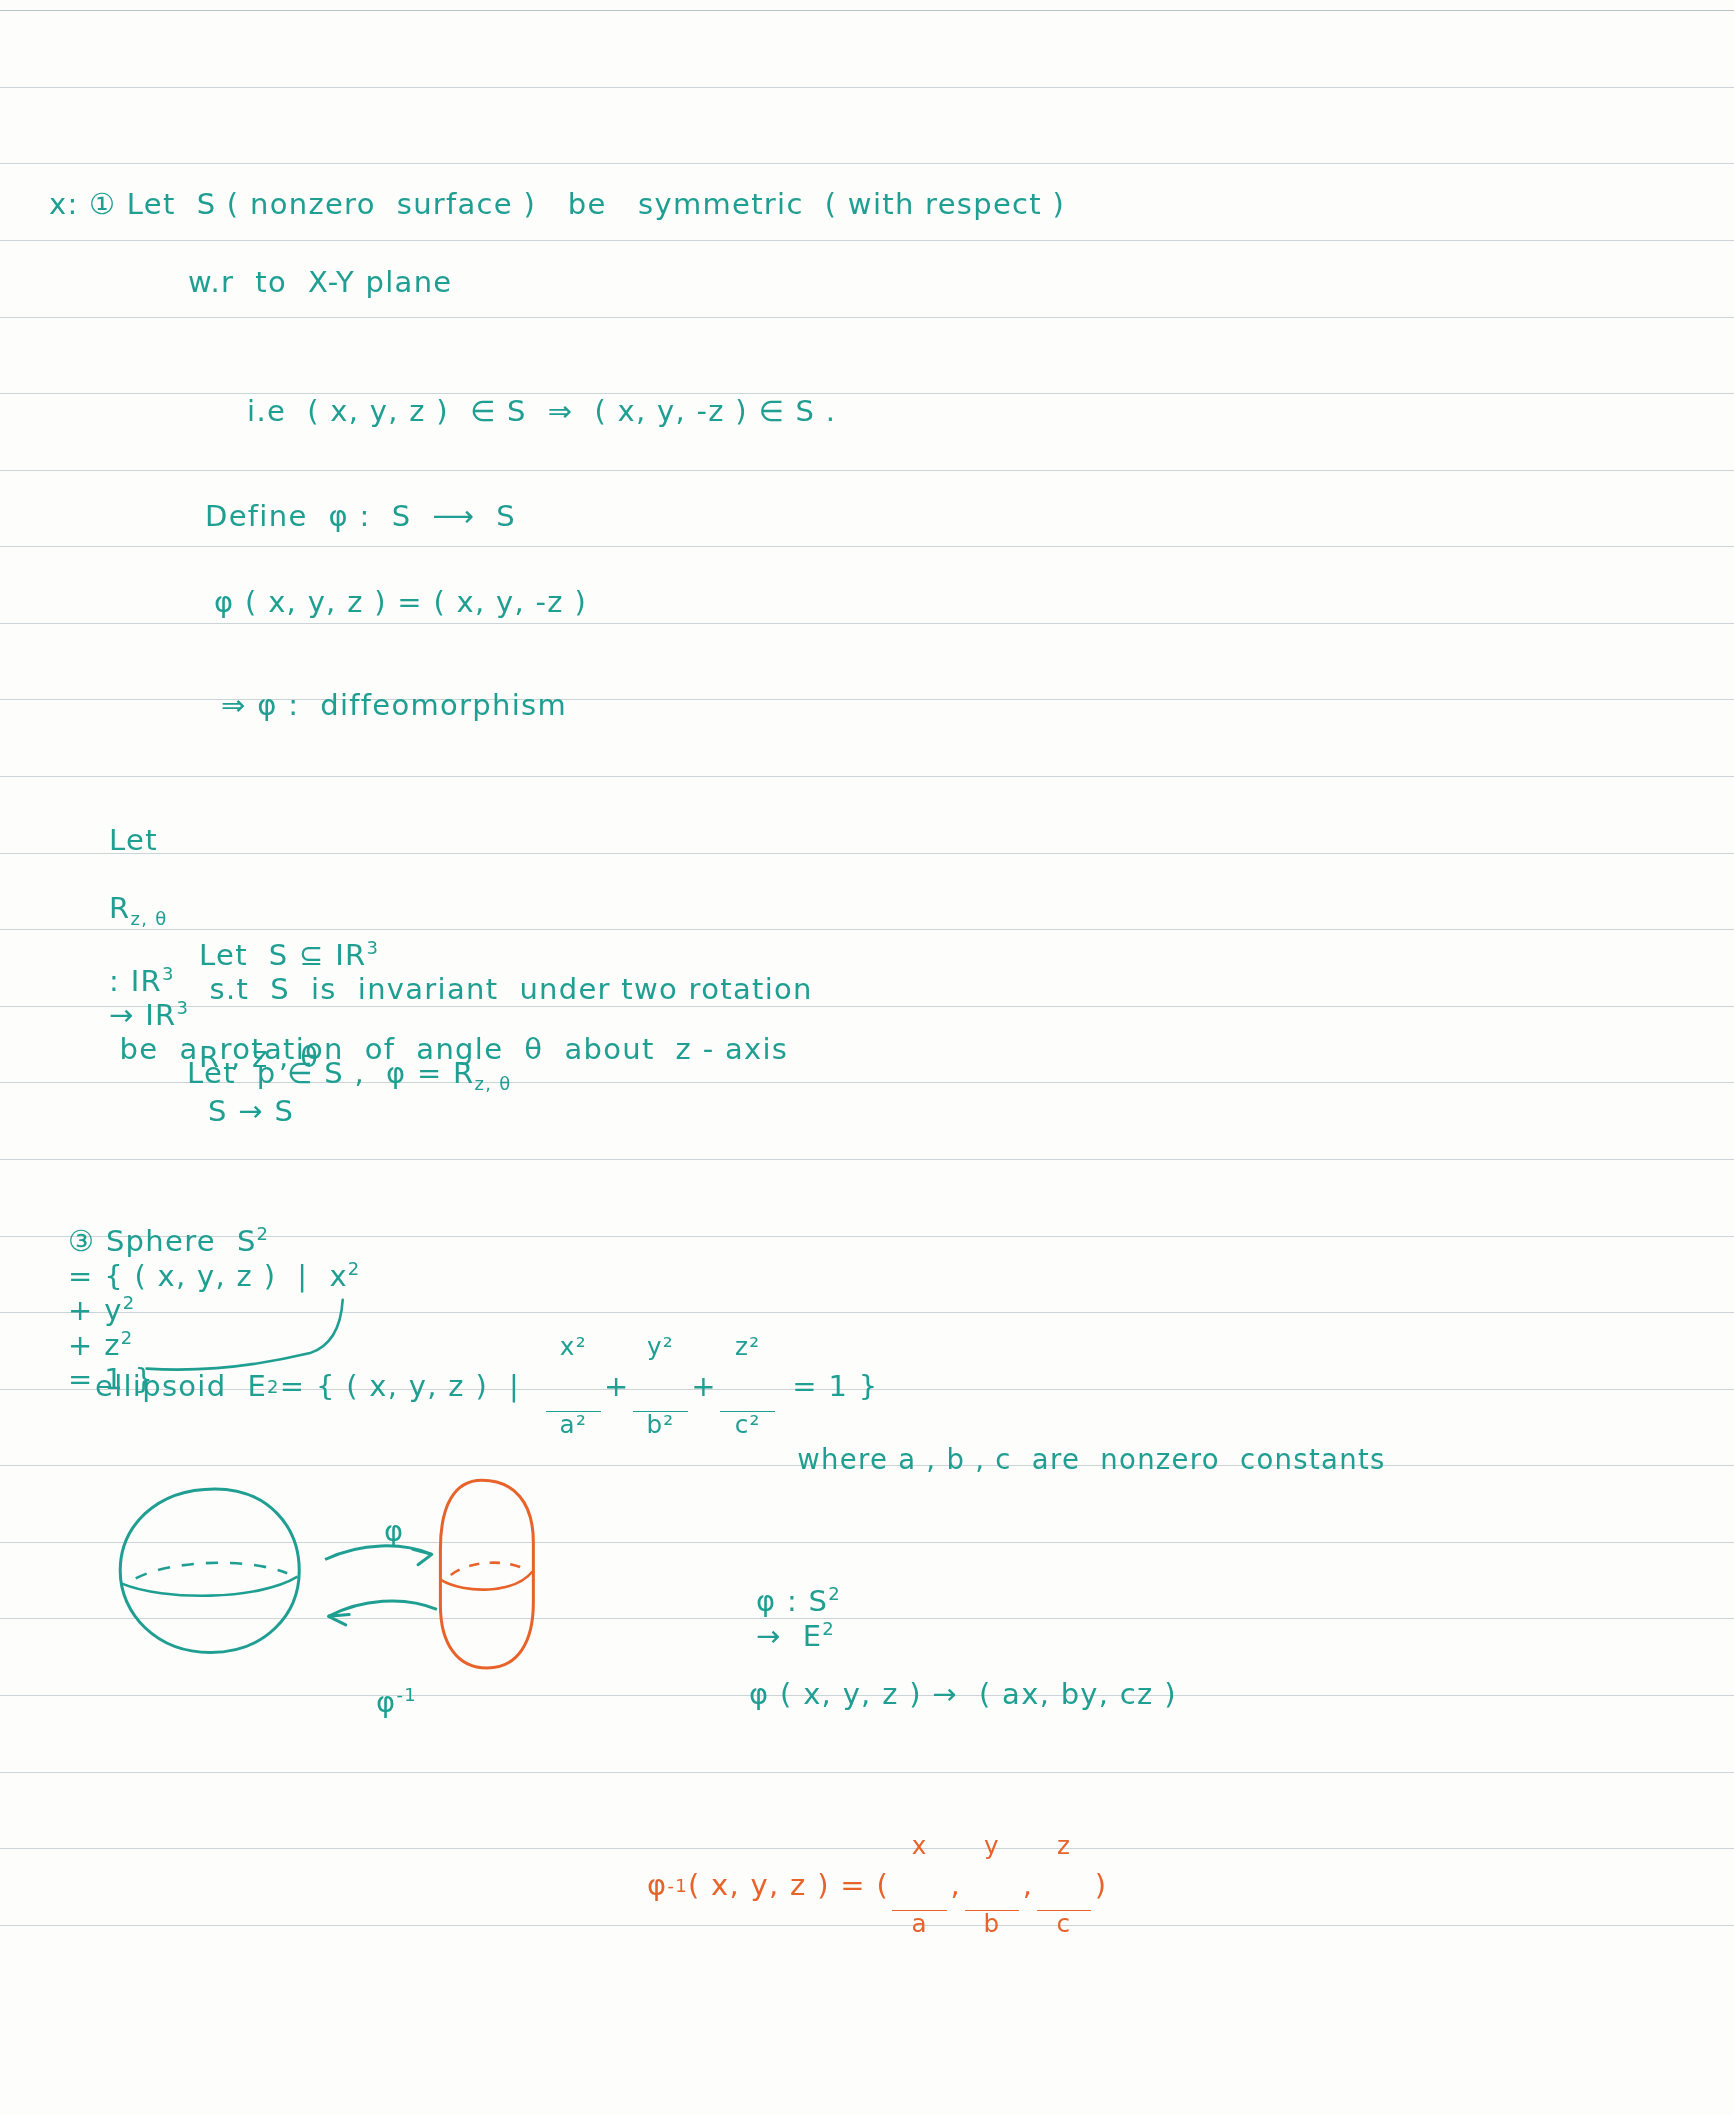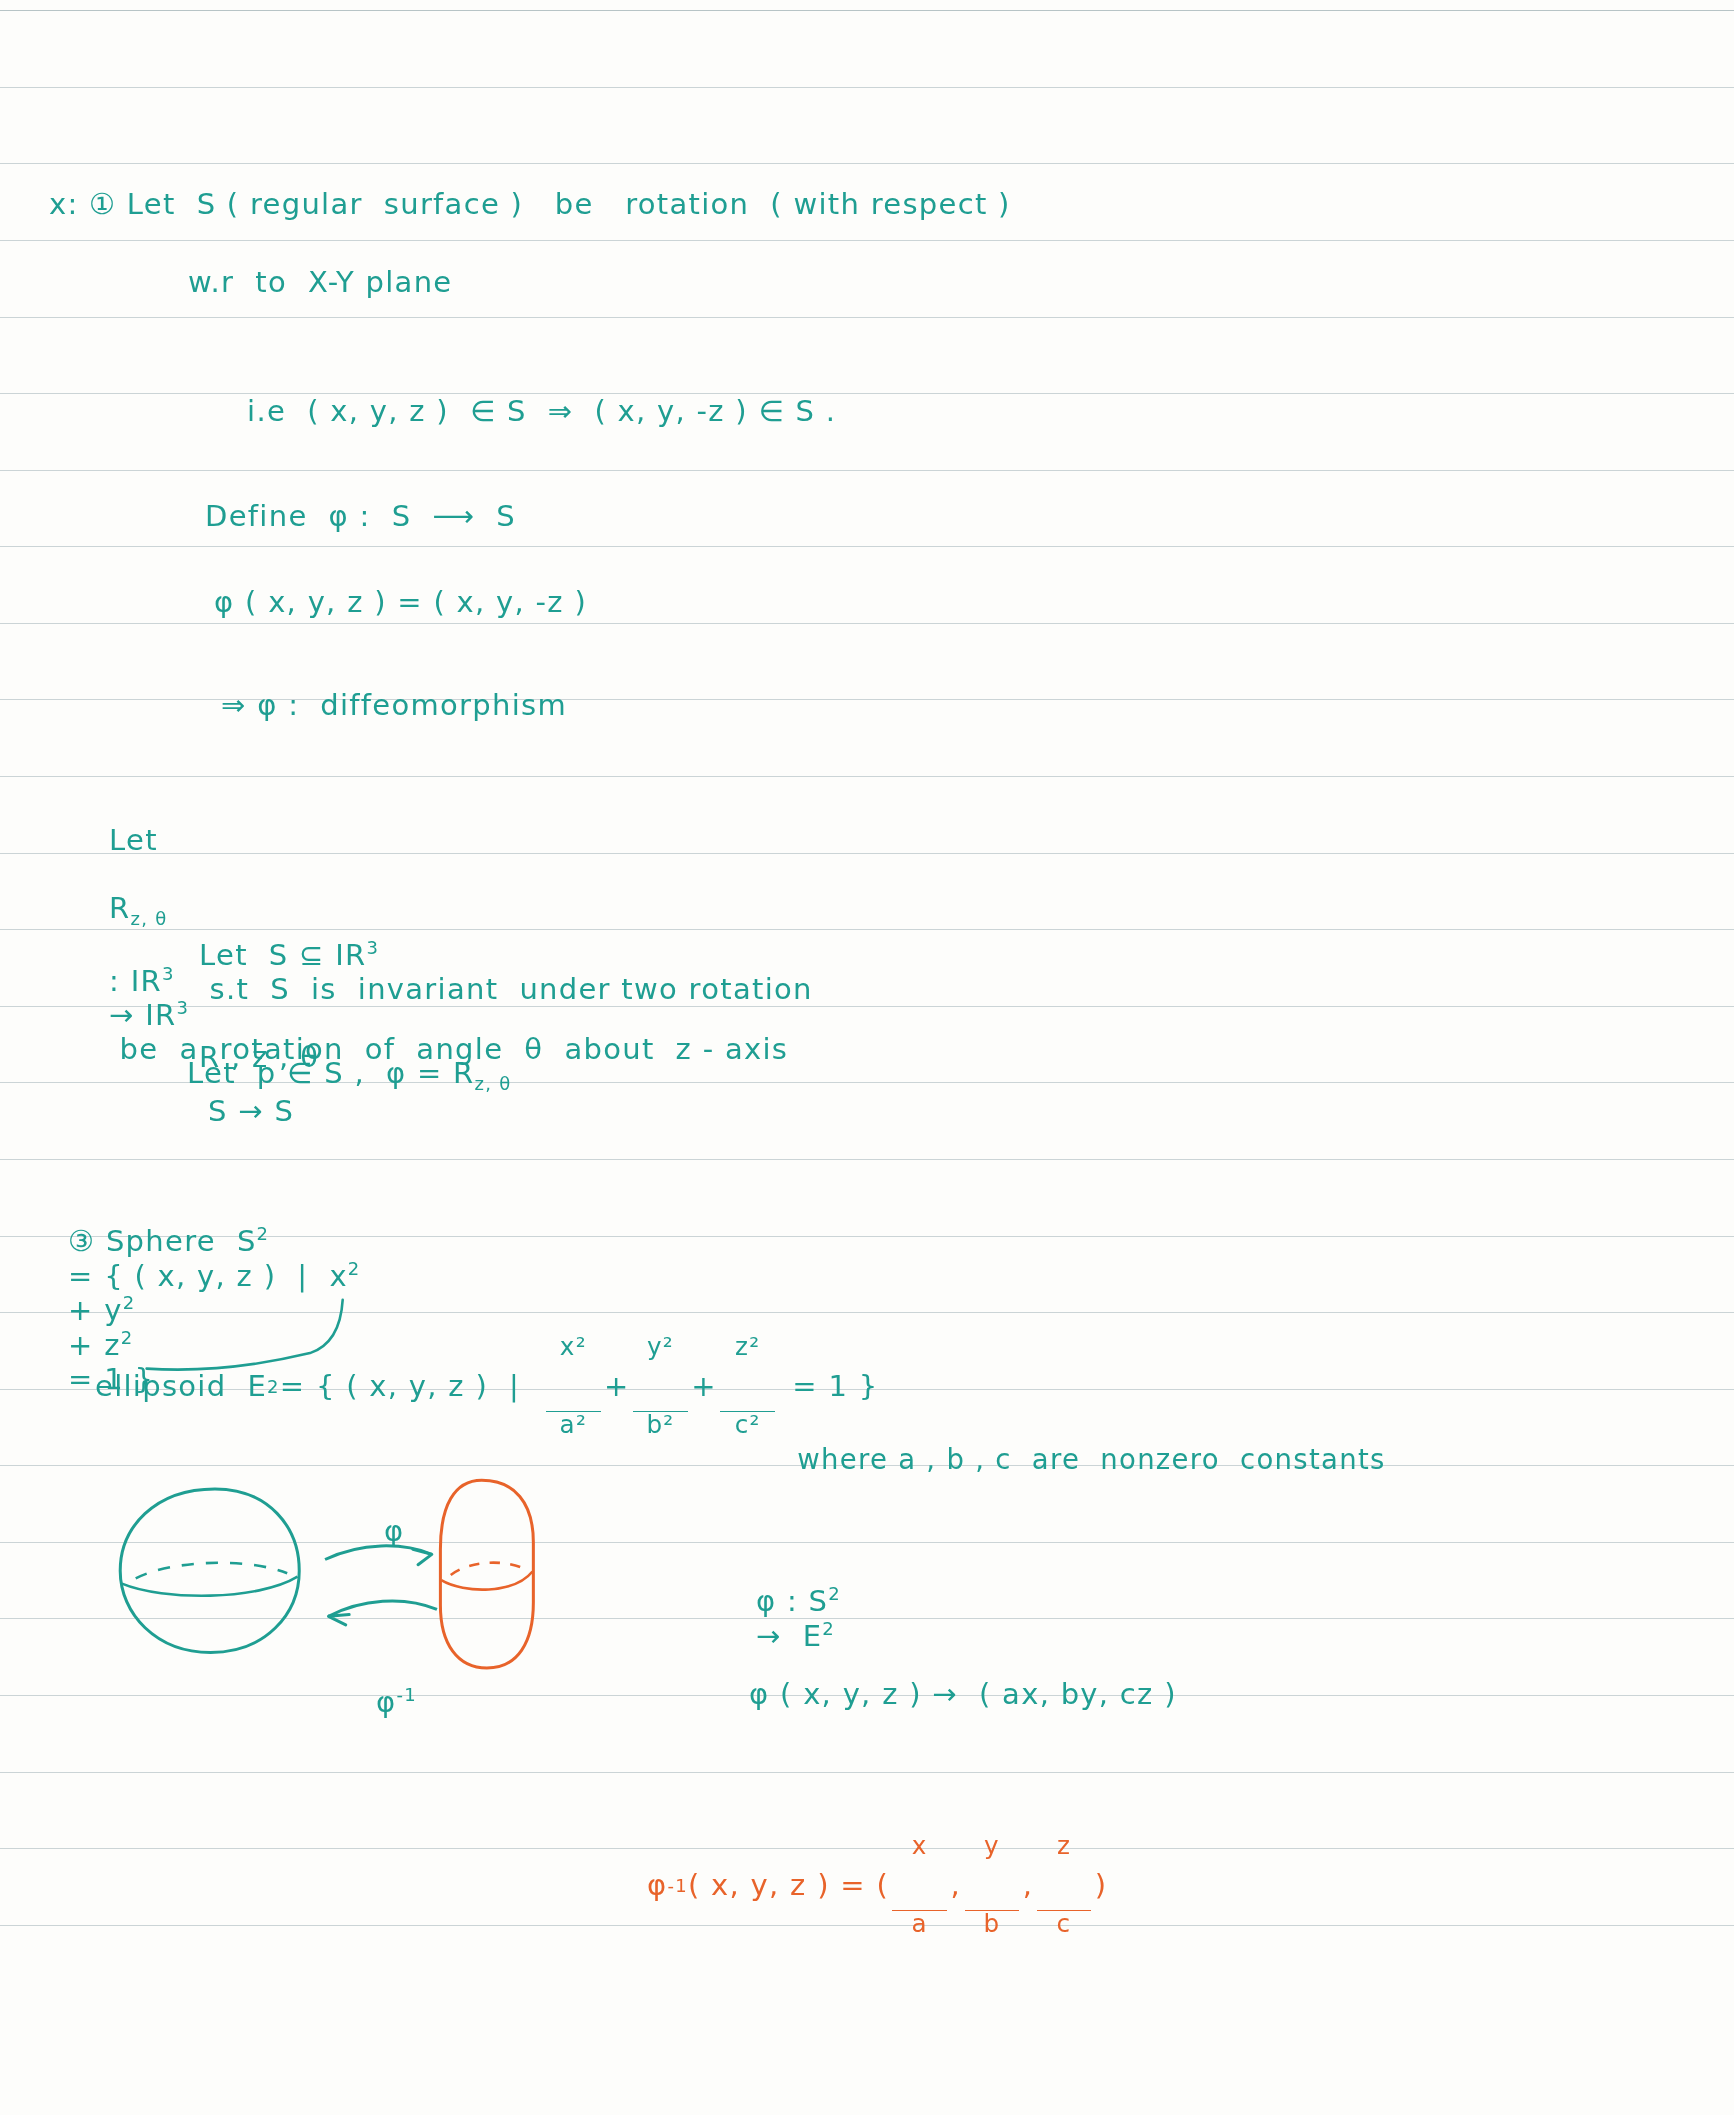--- a/index.html
+++ b/index.html
@@ -95,21 +95,21 @@
       <div class="rule" style="top: 1465px;"></div>
       <div class="rule" style="top: 1542px;"></div>
       <div class="rule" style="top: 1618px;"></div>
       <div class="rule" style="top: 1695px;"></div>
       <div class="rule" style="top: 1772px;"></div>
       <div class="rule" style="top: 1848px;"></div>
       <div class="rule" style="top: 1925px;"></div>
     </div>
 
   <div class="hw teal sz-lg" style="left:6.9px; top:153px;">
-    <span>x: ① Let  S ( regular  surface )   be   rotation  ( with respect )</span>
+    <span>x: ① Let  S ( nonzero  surface )   be   symmetric  ( with respect )</span>
   </div>
 
   <div class="hw teal sz-lg" style="left:146px; top:231px;">
     <span>w.r  to  X-Y plane</span>
   </div>
 
   <div class="hw teal sz-lg" style="left:205px; top:360px;">
     <span>i.e  ( x, y, z )  ∈ S  ⇒  ( x, y, -z ) ∈ S .</span>
   </div>
 

